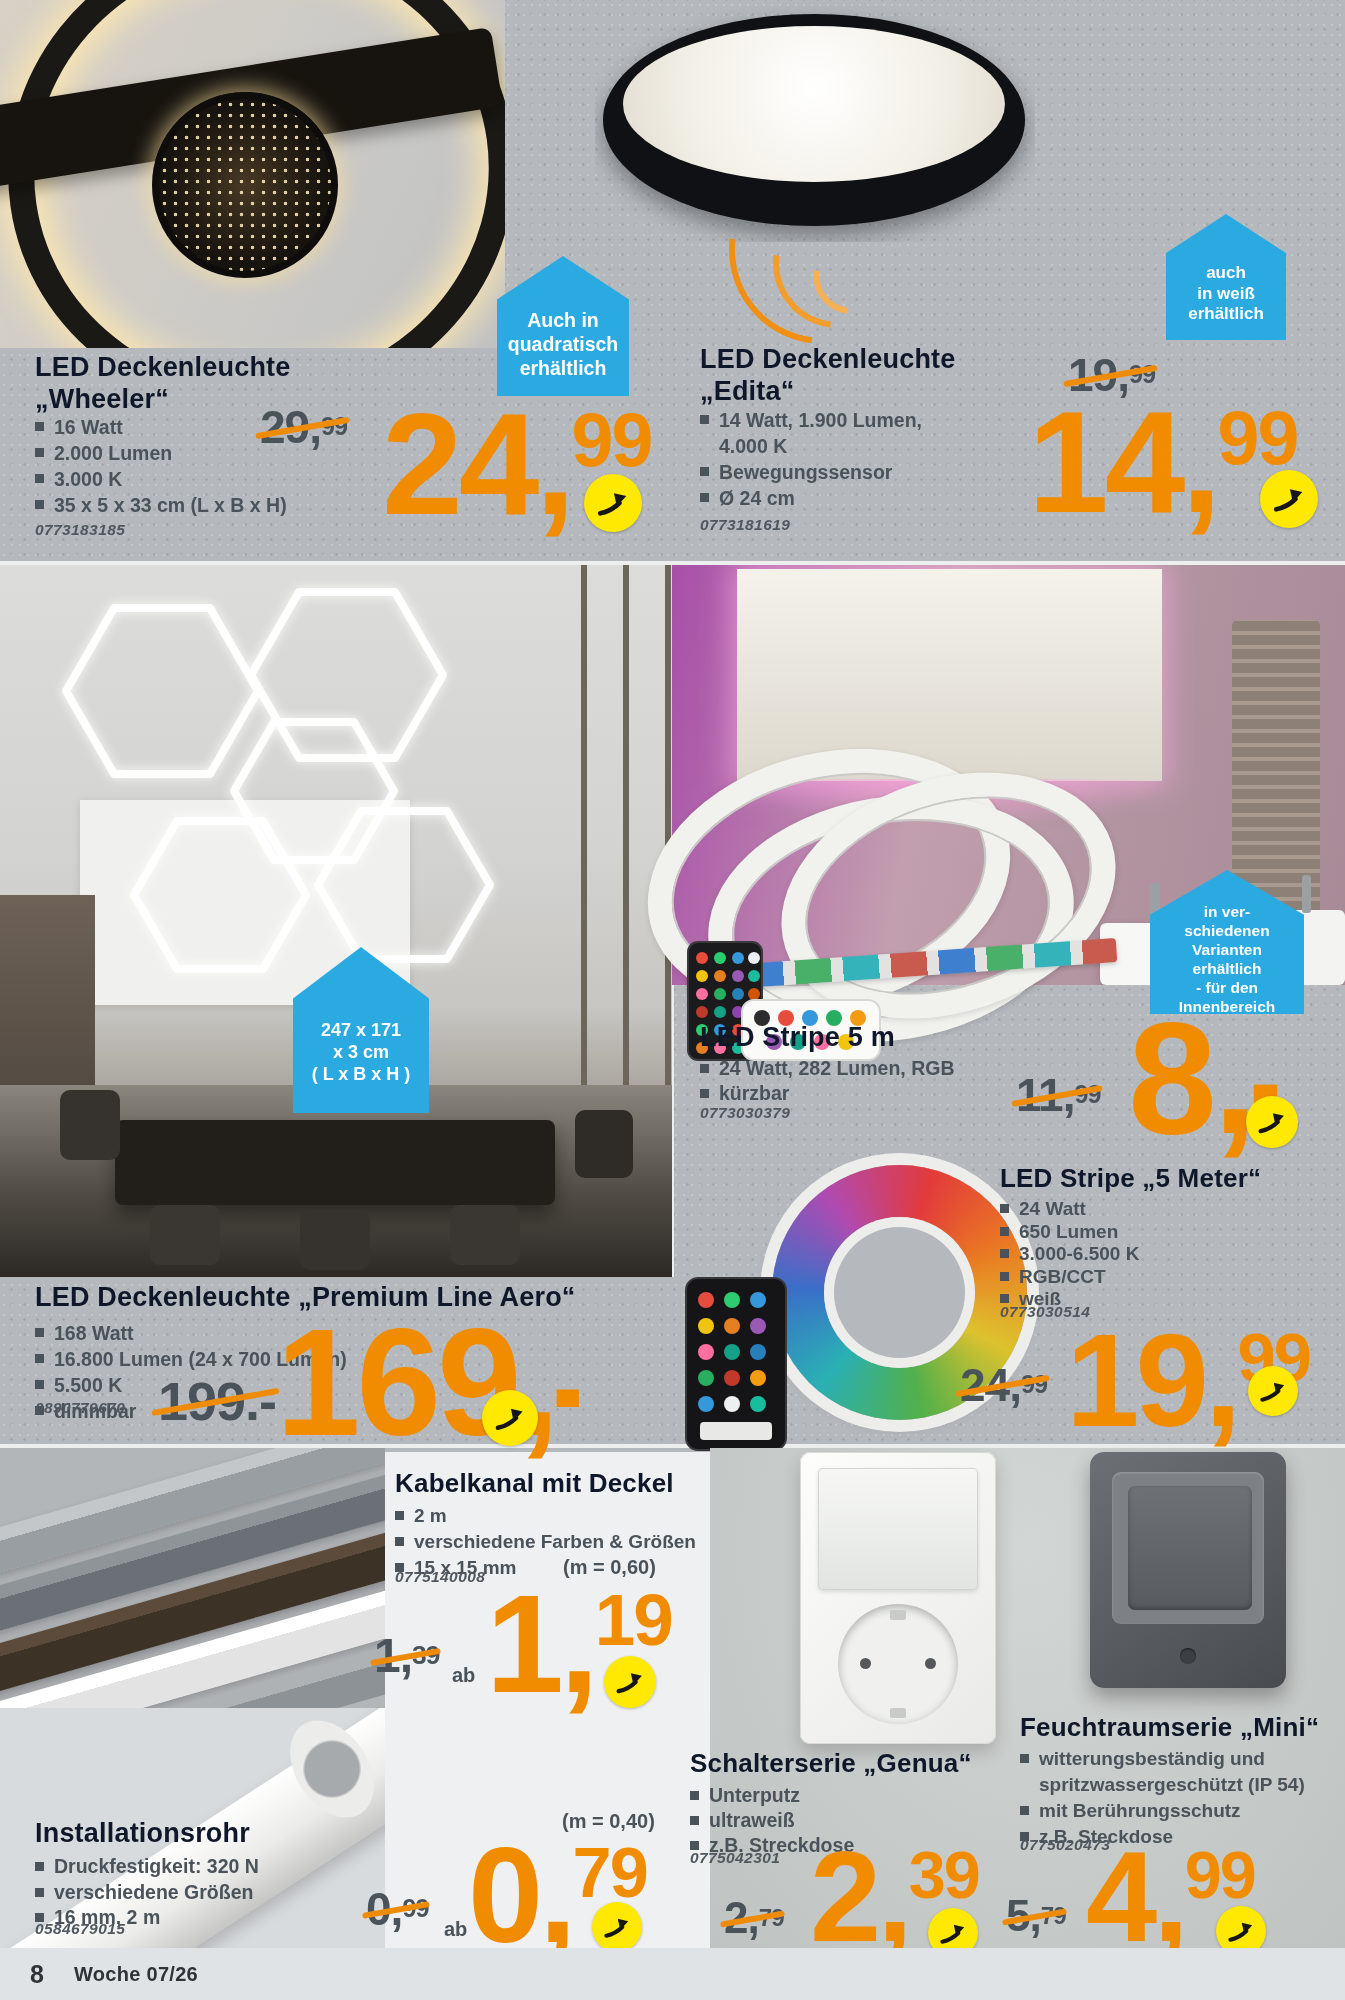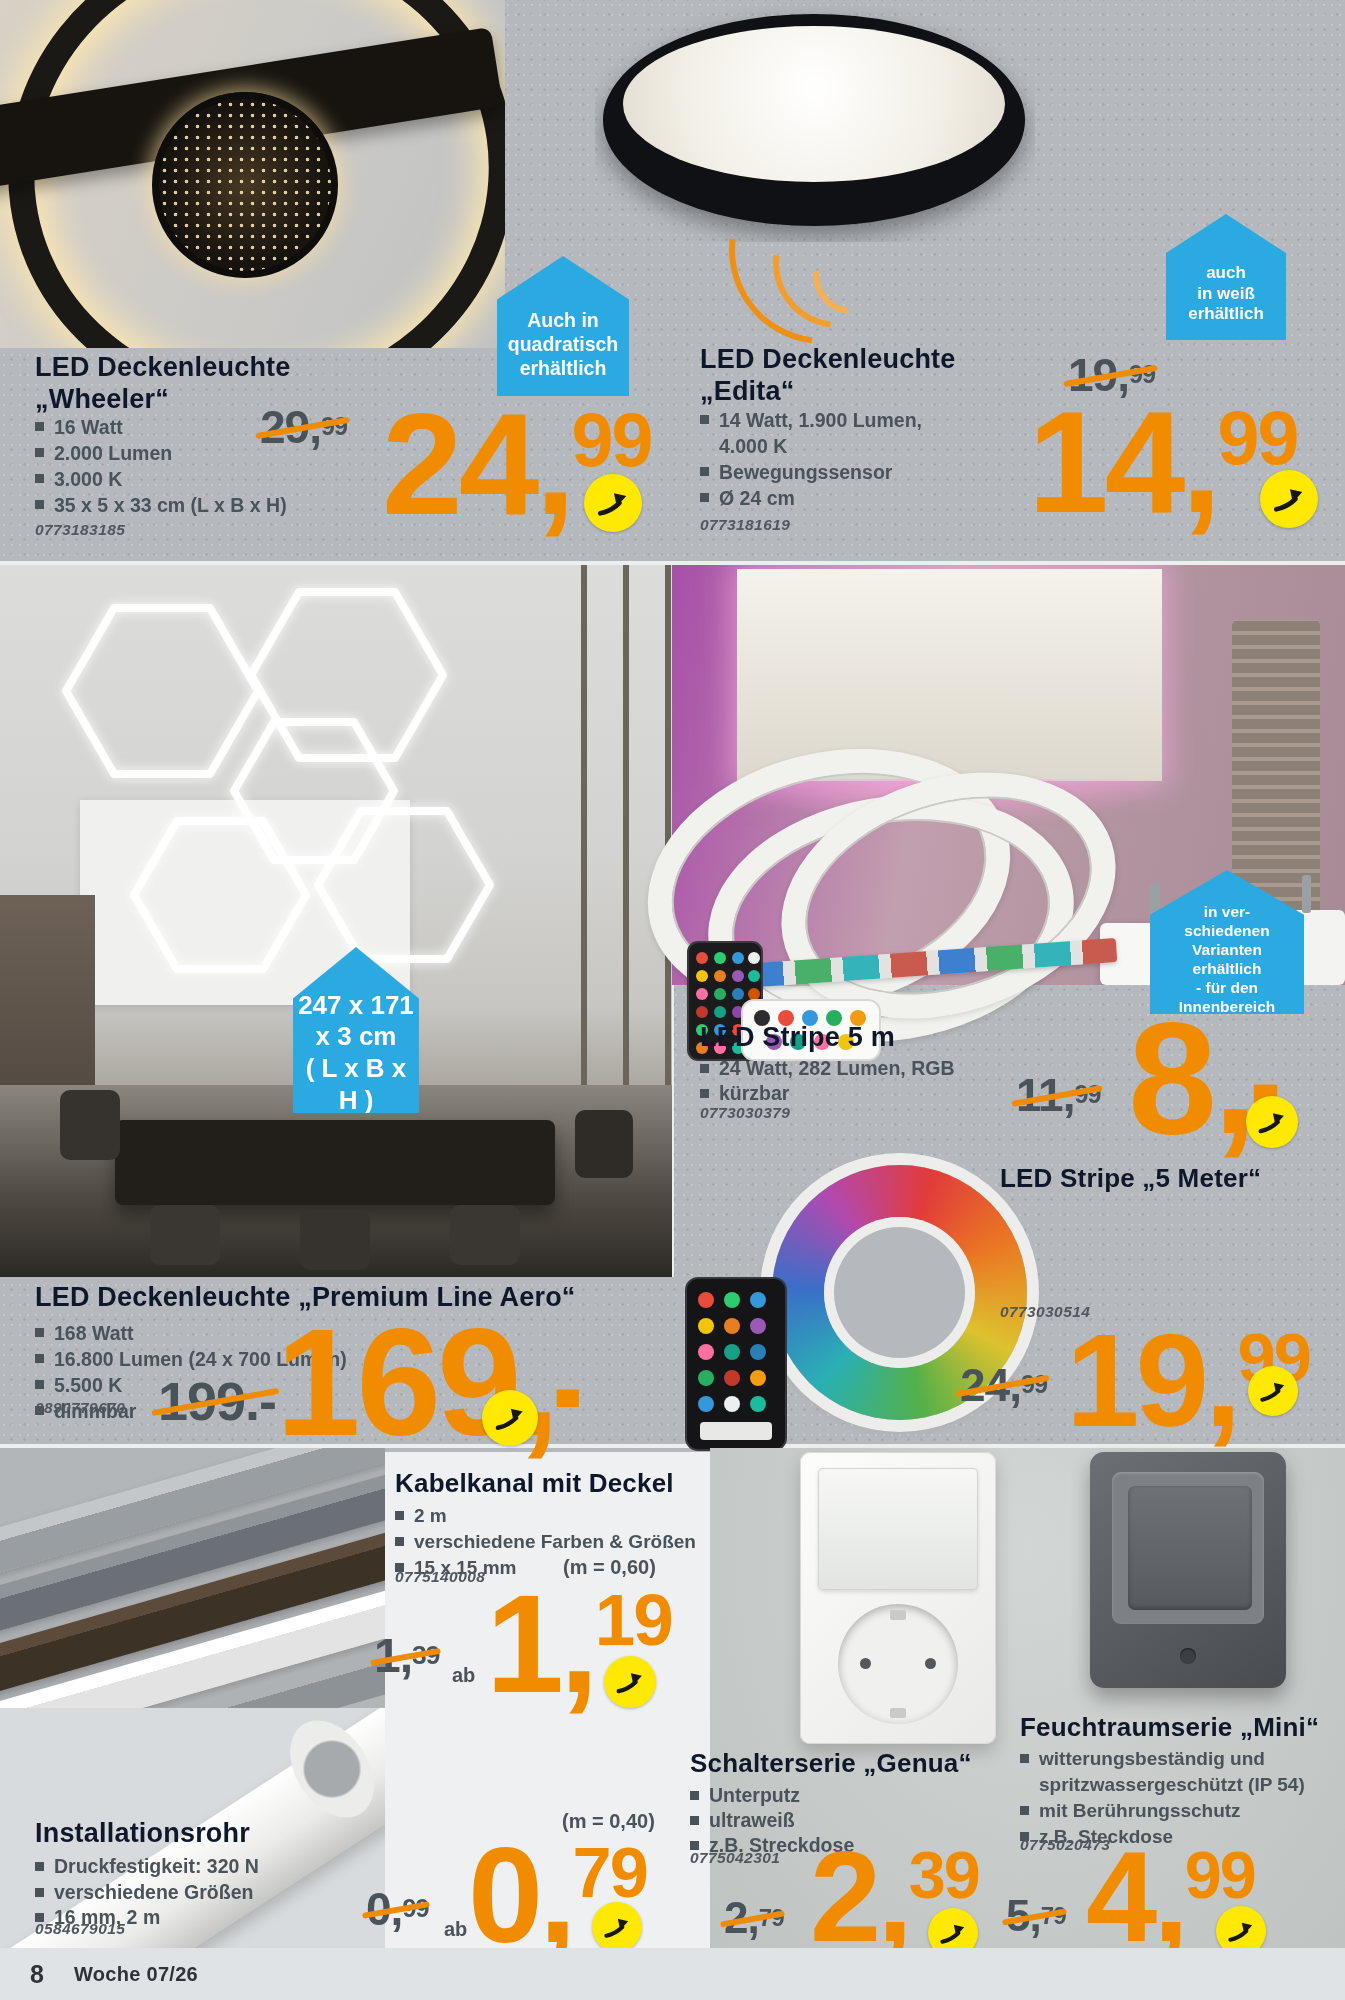--- a/index.html
+++ b/index.html
@@ -215,21 +215,21 @@
   <div class="abs badge" style="left:497px;top:256px;width:132px;height:140px;font-size:19.5px;padding-top:38px;">
     <div>Auch in</div>
     <div>quadratisch</div>
     <div>erhältlich</div>
   </div>
   <div class="abs badge" style="left:1166px;top:214px;width:120px;height:126px;font-size:17px;padding-top:34px;">
     <div>auch</div>
     <div>in weiß</div>
     <div>erhältlich</div>
   </div>
-  <div class="abs badge" style="left:293px;top:947px;width:126px;height:166px;font-size:26px;padding-top:46px;">
+  <div class="abs badge" style="left:293px;top:947px;width:136px;height:166px;font-size:18px;padding-top:46px;">
     <div>247 x 171</div>
     <div>x 3 cm</div>
     <div>( L x B x H )</div>
   </div>
   <div class="abs badge" style="left:1150px;top:870px;width:154px;height:144px;font-size:15.5px;padding-top:36px;">
     <div>in ver-</div>
     <div>schiedenen</div>
     <div>Varianten</div>
     <div>erhältlich</div>
     <div>- für den</div>
@@ -355,20 +355,42 @@
       <span class="c mid">-</span>
     </div>
   <div class="abs arrow" style="left:1246px;top:1096px;width:52px;height:52px;">
     <svg width="34" height="34" viewBox="0 0 24 24">
         <path d="M4 18.5 C8.5 17.6 12.6 15.4 16 12" fill="none" stroke="#161616" stroke-width="3" stroke-linecap="round"></path>
         <path d="M12.6 5.8 L20.4 7.6 L14.4 14.2 Z" fill="#161616"></path>
       </svg>
   </div>
 
   <div class="abs t1" style="left:1000px;top:1163px;font-size:26px;">LED Stripe „5 Meter“</div>
+  <div class="abs" style="left:1000px;top:1198px;">
+    <div class="bi" style="font-size:19px;line-height:22.5px;">
+        <span class="sq" style="margin-top:6px;"></span>
+        <span>24 Watt</span>
+      </div>
+    <div class="bi" style="font-size:19px;line-height:22.5px;">
+        <span class="sq" style="margin-top:6px;"></span>
+        <span>650 Lumen</span>
+      </div>
+    <div class="bi" style="font-size:19px;line-height:22.5px;">
+        <span class="sq" style="margin-top:6px;"></span>
+        <span>3.000-6.500 K</span>
+      </div>
+    <div class="bi" style="font-size:19px;line-height:22.5px;">
+        <span class="sq" style="margin-top:6px;"></span>
+        <span>RGB/CCT</span>
+      </div>
+    <div class="bi" style="font-size:19px;line-height:22.5px;">
+        <span class="sq" style="margin-top:6px;"></span>
+        <span>weiß</span>
+      </div>
+  </div>
   <div class="abs article" style="left:1000px;top:1303px;">0773030514</div>
   <div class="abs op" style="left:960px;top:1362px;font-size:46px;"><span>24,</span><span class="c">99</span></div>
   <div class="abs np" style="left:1066px;top:1328px;font-size:132px;">
       <span>19,</span>
       <span class="c">99</span>
     </div>
   <div class="abs arrow" style="left:1248px;top:1366px;width:50px;height:50px;">
     <svg width="32" height="32" viewBox="0 0 24 24">
         <path d="M4 18.5 C8.5 17.6 12.6 15.4 16 12" fill="none" stroke="#161616" stroke-width="3" stroke-linecap="round"></path>
         <path d="M12.6 5.8 L20.4 7.6 L14.4 14.2 Z" fill="#161616"></path>

